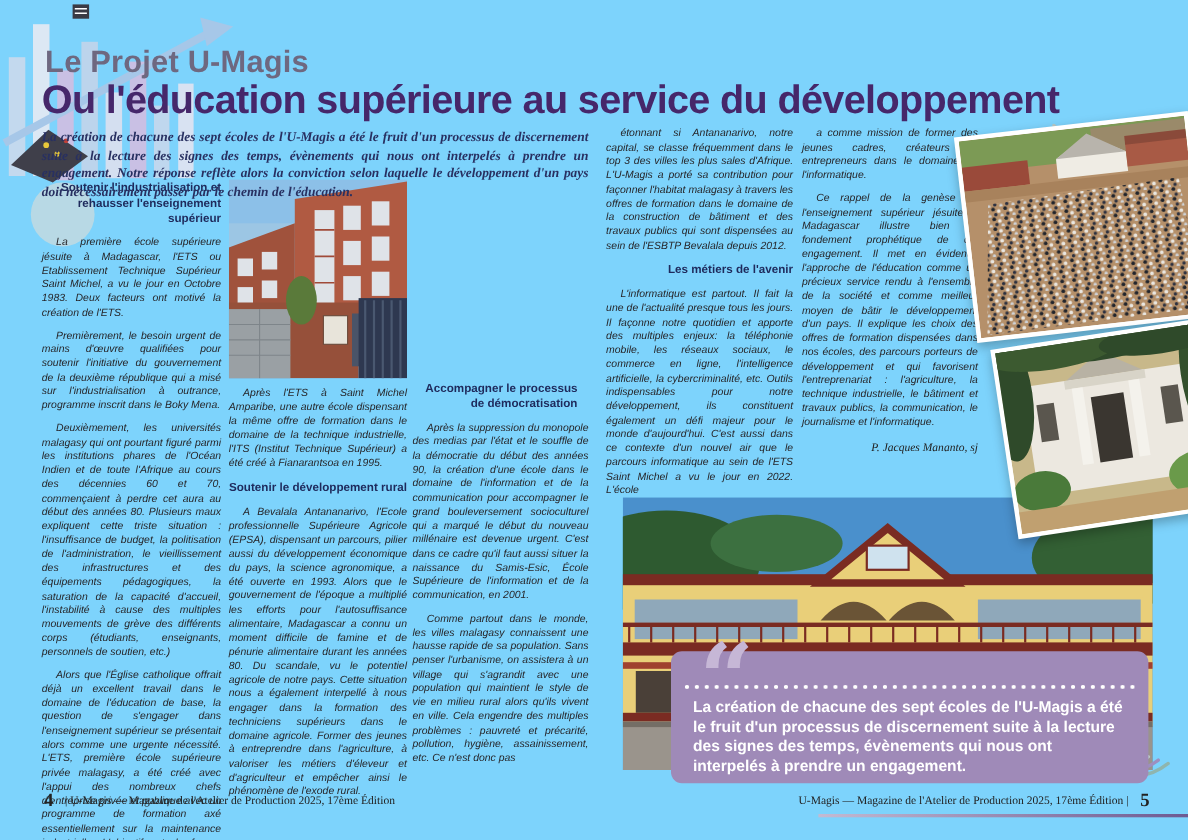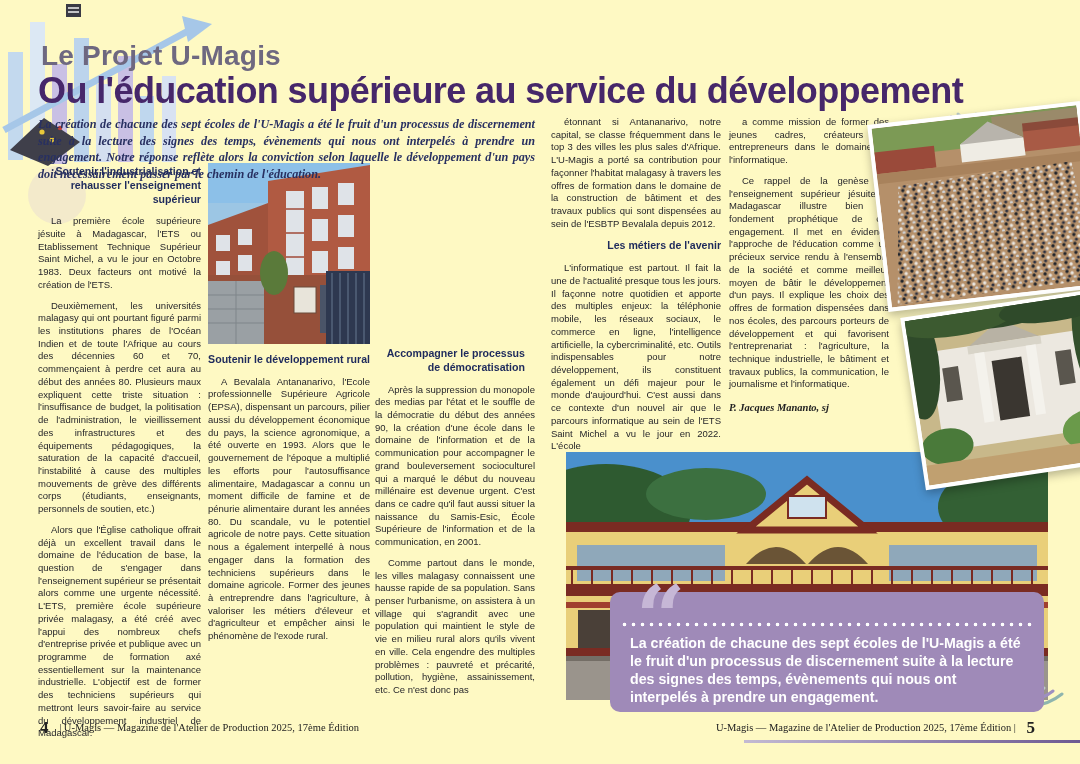--- a/index.html
+++ b/index.html
@@ -1,45 +1,45 @@
 <!DOCTYPE html>
 <html><head>
 <meta charset="utf-8">
 <style>
   html,body{margin:0;padding:0;background:#9a9a9a;}
   #stage{
     position:relative;width:1080px;height:764px;margin:0 auto;
-    background:#fef9c3;overflow:hidden;
+    background:#7dd3fc;overflow:hidden;
     font-family:"Liberation Sans",sans-serif;
   }
   
   .kicker{
     position:absolute;left:41px;top:40px;
     font-size:28px;font-weight:bold;color:#6e6880;letter-spacing:.2px;z-index:3;
   }
   .main-title{
     position:absolute;left:38px;top:70px;width:1020px;
     font-size:36px;font-weight:bold;color:#46276a;letter-spacing:-.6px;z-index:3;
   }
   .lede{
     position:absolute;left:38px;top:116px;width:497px;
     font-family:"Liberation Serif",serif;font-style:italic;font-weight:bold;
     font-size:12.2px;line-height:1.36;color:#283061;z-index:3;text-align:justify;
   }
   
   .col{position:absolute;font-size:9.5px;line-height:1.34;color:#26262a;text-align:justify;z-index:2;}
-  .col p{margin:0 0 8px 0;text-indent:13px;}
+  .col p{margin:0 0 8px 0;text-indent:13px;font-style:italic;}
   .colhead{
     font-weight:bold;color:#1e2a5c;font-size:10.6px;line-height:1.3;
     margin:9px 0 9px 0;text-align:right;
   }
   .colhead.first{margin-top:0;}
   .signature{
-    font-family:"Liberation Serif",serif;font-style:italic;font-weight:bold;
-    font-size:10.5px;color:#222;margin-top:10px;
+    font-family:"Liberation Serif",serif;font-style:italic;font-weight:normal;
+    font-size:10.5px;color:#222;text-align:right;margin-top:10px;
   }
   
   .photoA{position:relative;width:162px;height:181px;margin-bottom:8px;overflow:hidden;}
   .photoD{position:absolute;left:566px;top:452px;width:482px;height:248px;overflow:hidden;z-index:1;}
   .tilt-group{position:absolute;left:882px;top:112px;width:220px;height:345px;transform:rotate(-6.5deg);z-index:2;}
   .tilt-photo{position:absolute;background:#fff;padding:4px;box-shadow:0 4px 10px rgba(0,0,0,.28);}
   .tilt-photo svg{display:block;}
   
   .quote-box{
     position:absolute;left:610px;top:592px;width:434px;height:120px;
@@ -55,21 +55,21 @@
     background-image:radial-gradient(circle,#ffffff 1.6px,rgba(255,255,255,0) 2.1px);
     background-size:9px 5px;background-repeat:repeat-x;
   }
   .quote-text{
     position:absolute;left:20px;top:43px;width:396px;
     font-size:14.2px;font-weight:bold;color:#ffffff;line-height:1.26;
   }
   
   .footer-left{position:absolute;left:40px;top:718px;z-index:5;
     font-family:"Liberation Serif",serif;font-size:10.5px;color:#222;text-align:right;}
-  .footer-right{position:absolute;right:45px;top:718px;z-index:5;text-align:right;
+  .footer-right{position:absolute;right:35px;top:718px;z-index:5;text-align:right;
     font-family:"Liberation Serif",serif;font-size:10.5px;color:#222;}
   .pagenum{font-size:17px;font-weight:bold;vertical-align:-2px;}
   .footer-left .pagenum{margin-right:8px;}
   .footer-right .pagenum{margin-left:8px;}
   .footer-rule{position:absolute;left:744px;top:740px;width:336px;height:3px;z-index:4;
     background:linear-gradient(90deg,#c3bad2,#6d5a92);}
   
   .deco{position:absolute;z-index:1;}
   .head-circle{position:absolute;left:28px;top:166px;width:58px;height:58px;border-radius:50%;
     background:#e9ded2;opacity:.55;z-index:1;}
@@ -118,20 +118,21 @@
 
   <div class="kicker">Le Projet U-Magis</div>
   <div class="main-title">Ou l'éducation supérieure au service du développement</div>
   <div class="lede">La création de chacune des sept écoles de l'U-Magis a été le fruit d'un processus de discernement suite à la lecture des signes des temps, évènements qui nous ont interpelés à prendre un engagement. Notre réponse reflète alors la conviction selon laquelle le développement d'un pays doit nécessairement passer par le chemin de l'éducation.</div>
 
   <div class="head-circle"></div>
 
   <div class="col" style="left:38px;top:165px;width:163px;">
     <div class="colhead first">Soutenir l'industrialisation et rehausser l'enseignement supérieur</div>
     <p>La première école supérieure jésuite à Madagascar, l'ETS ou Etablissement Technique Supérieur Saint Michel, a vu le jour en Octobre 1983. Deux facteurs ont motivé la création de l'ETS.</p>
+    <p>Premièrement, le besoin urgent de mains d'œuvre qualifiées pour soutenir l'initiative du gouvernement de la deuxième république qui a misé sur l'industrialisation à outrance, programme inscrit dans le Boky Mena.</p>
     <p>Deuxièmement, les universités malagasy qui ont pourtant figuré parmi les institutions phares de l'Océan Indien et de toute l'Afrique au cours des décennies 60 et 70, commençaient à perdre cet aura au début des années 80. Plusieurs maux expliquent cette triste situation : l'insuffisance de budget, la politisation de l'administration, le vieillissement des infrastructures et des équipements pédagogiques, la saturation de la capacité d'accueil, l'instabilité à cause des multiples mouvements de grève des différents corps (étudiants, enseignants, personnels de soutien, etc.)</p>
     <p>Alors que l'Église catholique offrait déjà un excellent travail dans le domaine de l'éducation de base, la question de s'engager dans l'enseignement supérieur se présentait alors comme une urgente nécessité. L'ETS, première école supérieure privée malagasy, a été créé avec l'appui des nombreux chefs d'entreprise privée et publique avec un programme de formation axé essentiellement sur la maintenance industrielle. L'objectif est de former des techniciens supérieurs qui mettront leurs savoir-faire au service du développement industriel de Madagascar.</p>
   </div>
 
   <div class="col" style="left:208px;top:163px;width:162px;">
     <div class="photoA">
       <svg width="162" height="181" viewBox="0 0 162 181">
         <rect width="162" height="181" fill="#8cc0e8"></rect>
         <rect x="0" y="40" width="162" height="141" fill="#9cc6e4"></rect>
         <polygon points="60,18 162,2 162,120 60,130" fill="#b05a42"></polygon>
@@ -168,20 +169,21 @@
         <g stroke="#4a5870" stroke-width="2">
             <line x1="124" y1="110" x2="124" y2="181"></line>
             <line x1="132" y1="110" x2="132" y2="181"></line>
             <line x1="140" y1="110" x2="140" y2="181"></line>
             <line x1="148" y1="110" x2="148" y2="181"></line>
             <line x1="156" y1="110" x2="156" y2="181"></line>
           </g>
         <ellipse cx="66" cy="110" rx="14" ry="22" fill="#5a7a3a"></ellipse>
       </svg>
     </div>
+    <p>Après l'ETS à Saint Michel Amparibe, une autre école dispensant la même offre de formation dans le domaine de la technique industrielle, l'ITS (Institut Technique Supérieur) a été créé à Fianarantsoa en 1995.</p>
     <div class="colhead">Soutenir le développement rural</div>
     <p>A Bevalala Antananarivo, l'Ecole professionnelle Supérieure Agricole (EPSA), dispensant un parcours, pilier aussi du développement économique du pays, la science agronomique, a été ouverte en 1993. Alors que le gouvernement de l'époque a multiplié les efforts pour l'autosuffisance alimentaire, Madagascar a connu un moment difficile de famine et de pénurie alimentaire durant les années 80. Du scandale, vu le potentiel agricole de notre pays. Cette situation nous a également interpellé à nous engager dans la formation des techniciens supérieurs dans le domaine agricole. Former des jeunes à entreprendre dans l'agriculture, à valoriser les métiers d'éleveur et d'agriculteur et empêcher ainsi le phénomène de l'exode rural.</p>
   </div>
 
   <div class="col" style="left:375px;top:347px;width:160px;">
     <div class="colhead first" style="max-width:150px;">Accompagner le processus de démocratisation</div>
     <p>Après la suppression du monopole des medias par l'état et le souffle de la démocratie du début des années 90, la création d'une école dans le domaine de l'information et de la communication pour accompagner le grand bouleversement socioculturel qui a marqué le début du nouveau millénaire est devenue urgent. C'est dans ce cadre qu'il faut aussi situer la naissance du Samis-Esic, École Supérieure de l'information et de la communication, en 2001.</p>
     <p>Comme partout dans le monde, les villes malagasy connaissent une hausse rapide de sa population. Sans penser l'urbanisme, on assistera à un village qui s'agrandit avec une population qui maintient le style de vie en milieu rural alors qu'ils vivent en ville. Cela engendre des multiples problèmes : pauvreté et précarité, pollution, hygiène, assainissement, etc. Ce n'est donc pas</p>
   </div>
 

